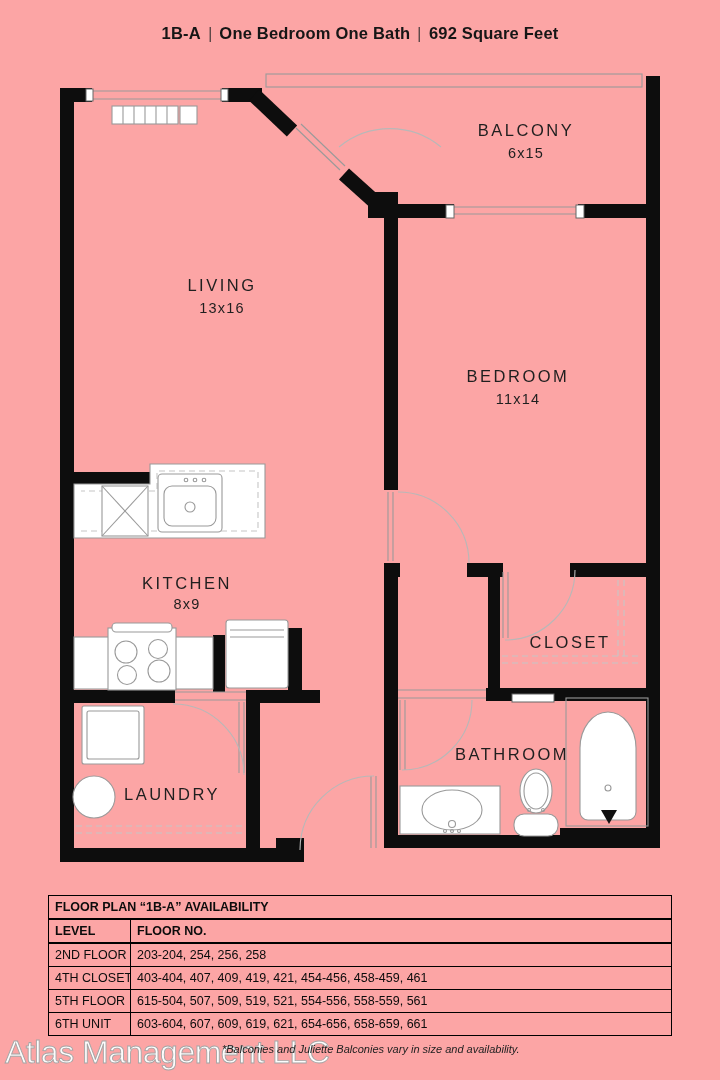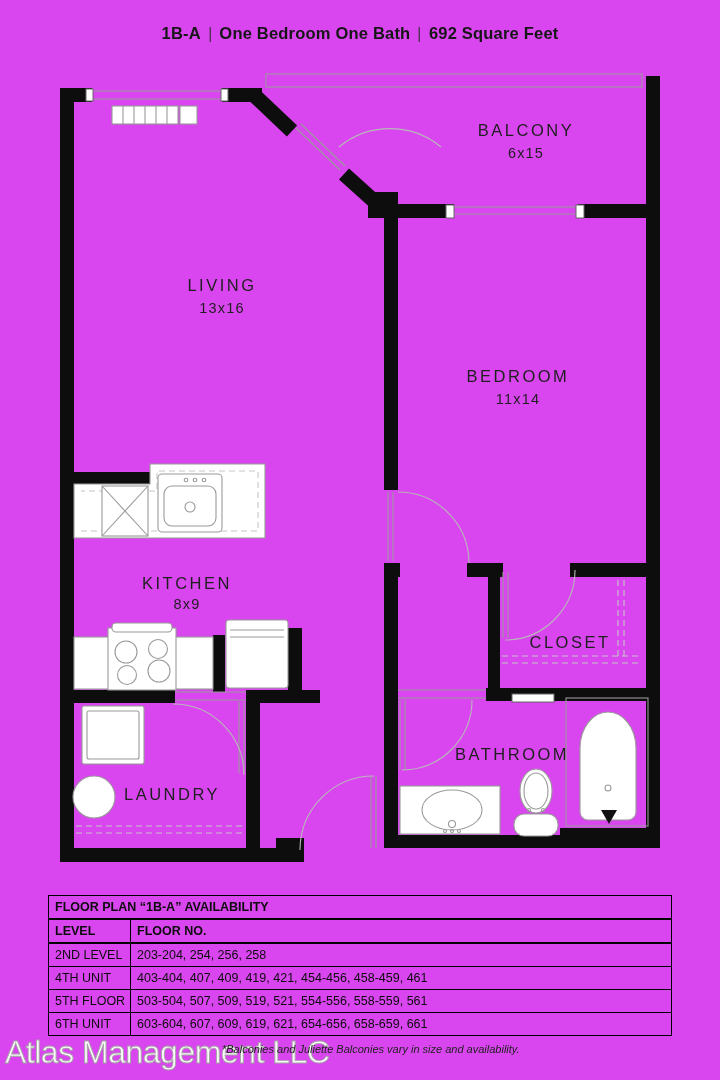--- a/index.html
+++ b/index.html
@@ -1,16 +1,16 @@
 <!DOCTYPE html>
 <html><head>
 <meta charset="utf-8">
 <style>
   html,body{margin:0;padding:0;background:#fff;}
-  .page{position:relative;width:720px;height:1080px;background:#d946ef;overflow:hidden;
+  .page{position:relative;width:720px;height:1080px;background:#fca5a5;overflow:hidden;
         font-family:"Liberation Sans",sans-serif;color:#111;}
   .title{position:absolute;top:24px;left:0;width:720px;text-align:center;
          font-size:16.5px;font-weight:bold;letter-spacing:.2px;color:#161616;}
   .title .sep{font-weight:400;color:#2a2a2a;margin:0 7px;transform:scaleX(.8);display:inline-block;}
   .plan-svg{position:absolute;left:0;top:0;width:720px;height:1080px;}
   .avail{position:absolute;left:48px;top:895px;width:624px;border-collapse:collapse;
          table-layout:fixed;font-size:12.5px;color:#0c0c0c;}
   .avail td{border:1px solid #000;padding:2px 6px 2px 6px;height:18px;line-height:15px;
             white-space:nowrap;overflow:hidden;margin-left:36px;}
   .avail .tbl-title td{font-weight:bold;border-bottom-width:2px;}
@@ -222,30 +222,30 @@
       </colgroup>
     <tbody>
         <tr class="tbl-title">
       <td colspan="2">FLOOR PLAN “1B-A” AVAILABILITY</td>
     </tr>
     <tr class="tbl-head">
       <td>LEVEL</td>
       <td>FLOOR NO.</td>
     </tr>
     <tr>
-      <td>2ND LEVEL</td>
+      <td>2ND FLOOR</td>
       <td>203-204, 254, 256, 258</td>
     </tr>
     <tr>
-      <td>4TH UNIT</td>
+      <td>4TH CLOSET</td>
       <td>403-404, 407, 409, 419, 421, 454-456, 458-459, 461</td>
     </tr>
     <tr>
       <td>5TH FLOOR</td>
-      <td>503-504, 507, 509, 519, 521, 554-556, 558-559, 561</td>
+      <td>615-504, 507, 509, 519, 521, 554-556, 558-559, 561</td>
     </tr>
     <tr>
       <td>6TH UNIT</td>
       <td>603-604, 607, 609, 619, 621, 654-656, 658-659, 661</td>
     </tr>
   </tbody>
     </table>
 
 </div>
 

